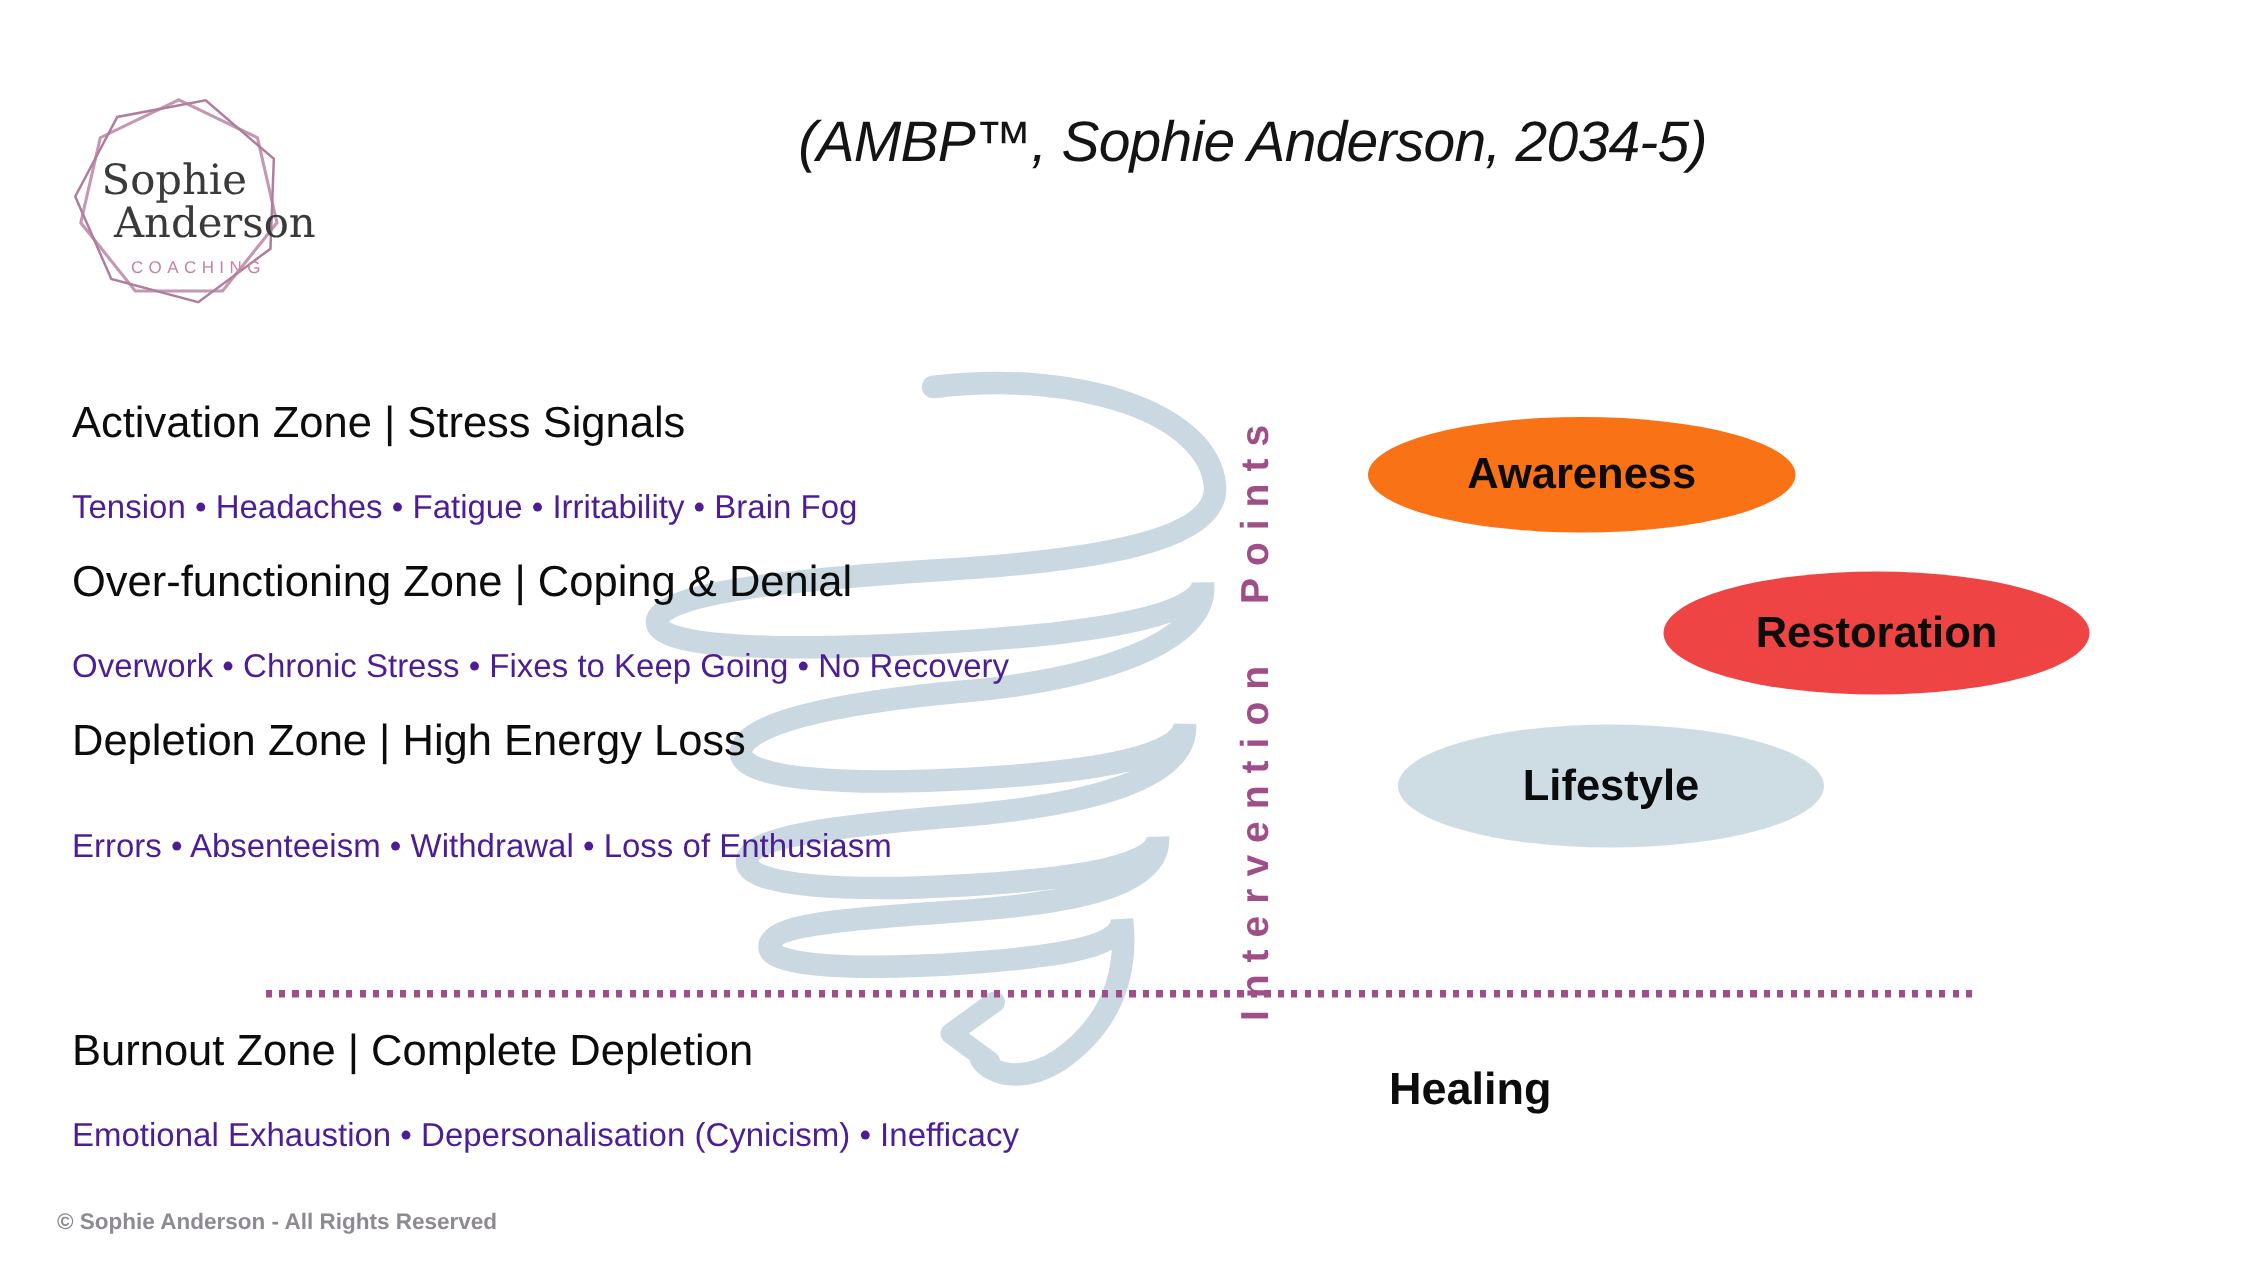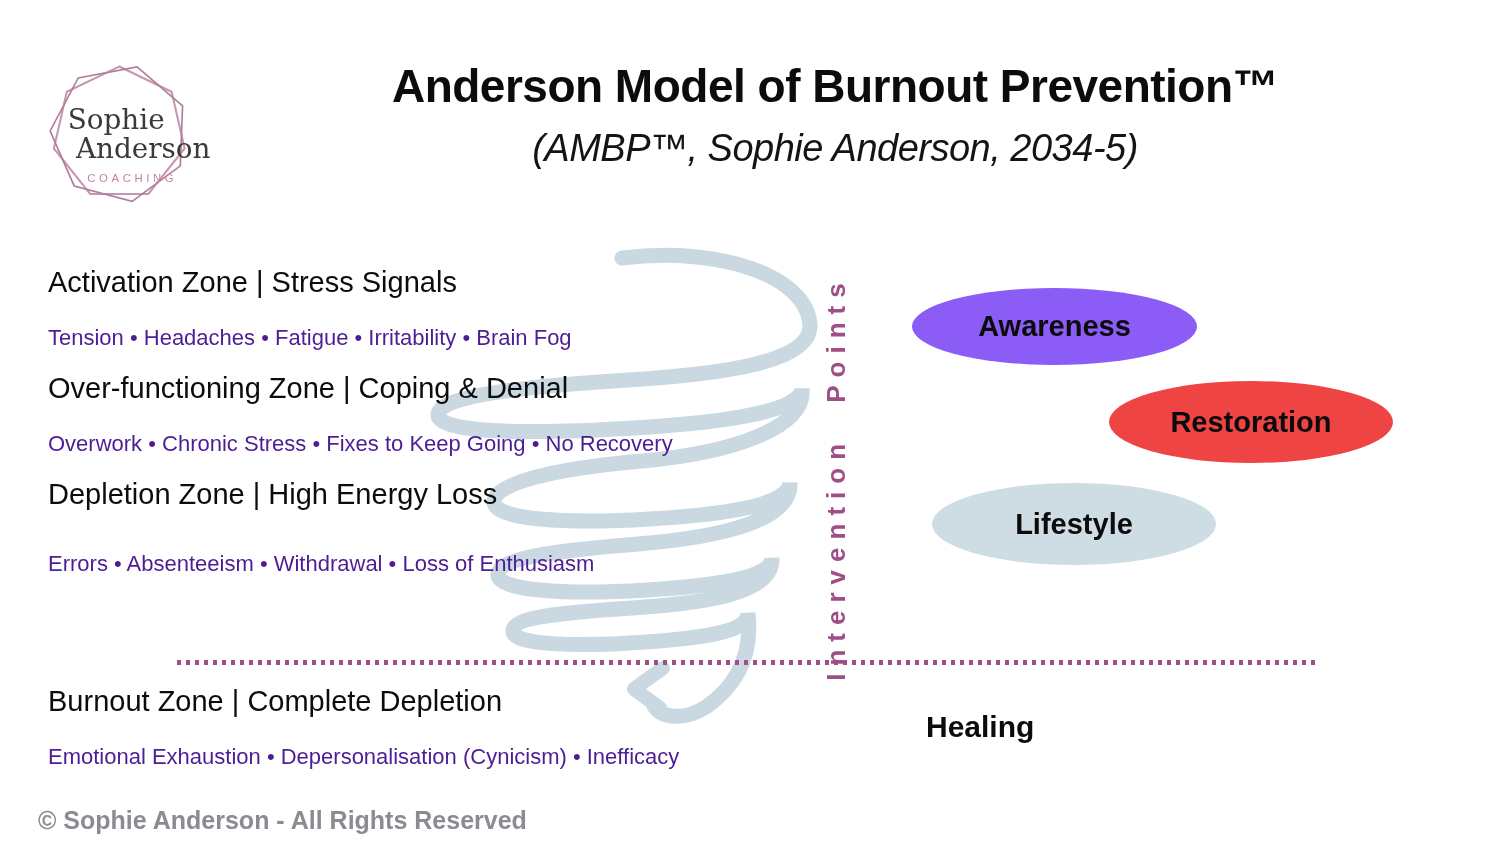--- a/index.html
+++ b/index.html
@@ -32,46 +32,45 @@
   .axis-label{
     position:absolute;left:586px;top:457px;width:500px;height:42px;z-index:5;
     transform:rotate(-90deg);text-align:center;line-height:42px;
     font-size:26px;font-weight:700;letter-spacing:8px;word-spacing:18px;color:#9F4E87;white-space:nowrap;
   }
   
   .bubble{
     position:absolute;border-radius:50%;display:flex;align-items:center;justify-content:center;
     font-size:29px;font-weight:700;color:#0c0c0c;z-index:2;
   }
-  .bubble-awareness{left:912px;top:288px;width:285px;height:77px;background:#8b5cf6;}
+  .bubble-awareness{left:912px;top:278px;width:285px;height:77px;background:#f97316;}
   .bubble-restoration{left:1109px;top:381px;width:284px;height:82px;background:#ef4444;}
   .bubble-lifestyle{left:932px;top:483px;width:284px;height:82px;background:#CEDDE4;}
   
   .healing{position:absolute;left:913px;top:710px;font-size:30px;font-weight:700;color:#0c0c0c;z-index:3;margin-left:13px;}
   
-  .footer{position:absolute;left:38px;top:806px;font-size:25px;font-weight:700;color:#8E8A92;z-index:3;}
+  .footer{position:absolute;left:38px;top:806px;font-size:15px;font-weight:700;color:#8E8A92;z-index:3;}
   
   .logo-name{font-family:"DejaVu Serif","Liberation Serif",serif;fill:#3a3a3a;}
   .logo-coaching{font-family:"Liberation Sans",sans-serif;fill:#C583A3;letter-spacing:3.5px;font-size:11px;}
 </style>
 </head>
 <body>
 
 <div class="logo">
   <svg width="165" height="165" viewBox="0 0 160 160">
     <polygon points="72,17 122.8,41.5 135.4,96.5 100.2,140.6 43.8,140.6 8.6,96.5 21.2,41.5" fill="none" stroke="#C598B2" stroke-width="2"></polygon>
     <polygon points="89.3,17.3 133.4,55.2 131.2,113.3 84.5,147.8 28.3,132.8 5,79.5 32.2,28.1" fill="none" stroke="#B07E9C" stroke-width="1.6"></polygon>
     <text class="logo-name" x="22" y="78" font-size="27">Sophie</text>
     <text class="logo-name" x="30" y="106" font-size="27">Anderson</text>
     <text class="logo-coaching" x="41" y="129">COACHING</text>
   </svg>
 </div>
 
 <div class="header">
-  <div class="title">Anderson Model of Burnout Prevention™</div>
   <div class="subtitle">(AMBP™, Sophie Anderson, 2034-5)</div>
 </div>
 
 <div class="spiral">
   <svg width="440" height="506" viewBox="400 238 440 506">
     <path d="M622 258
              C 720 246 806 276 810 324
              C 813 362 724 374 628 380
              C 532 386 440 395 438 414
              C 436 434 534 434 634 428

